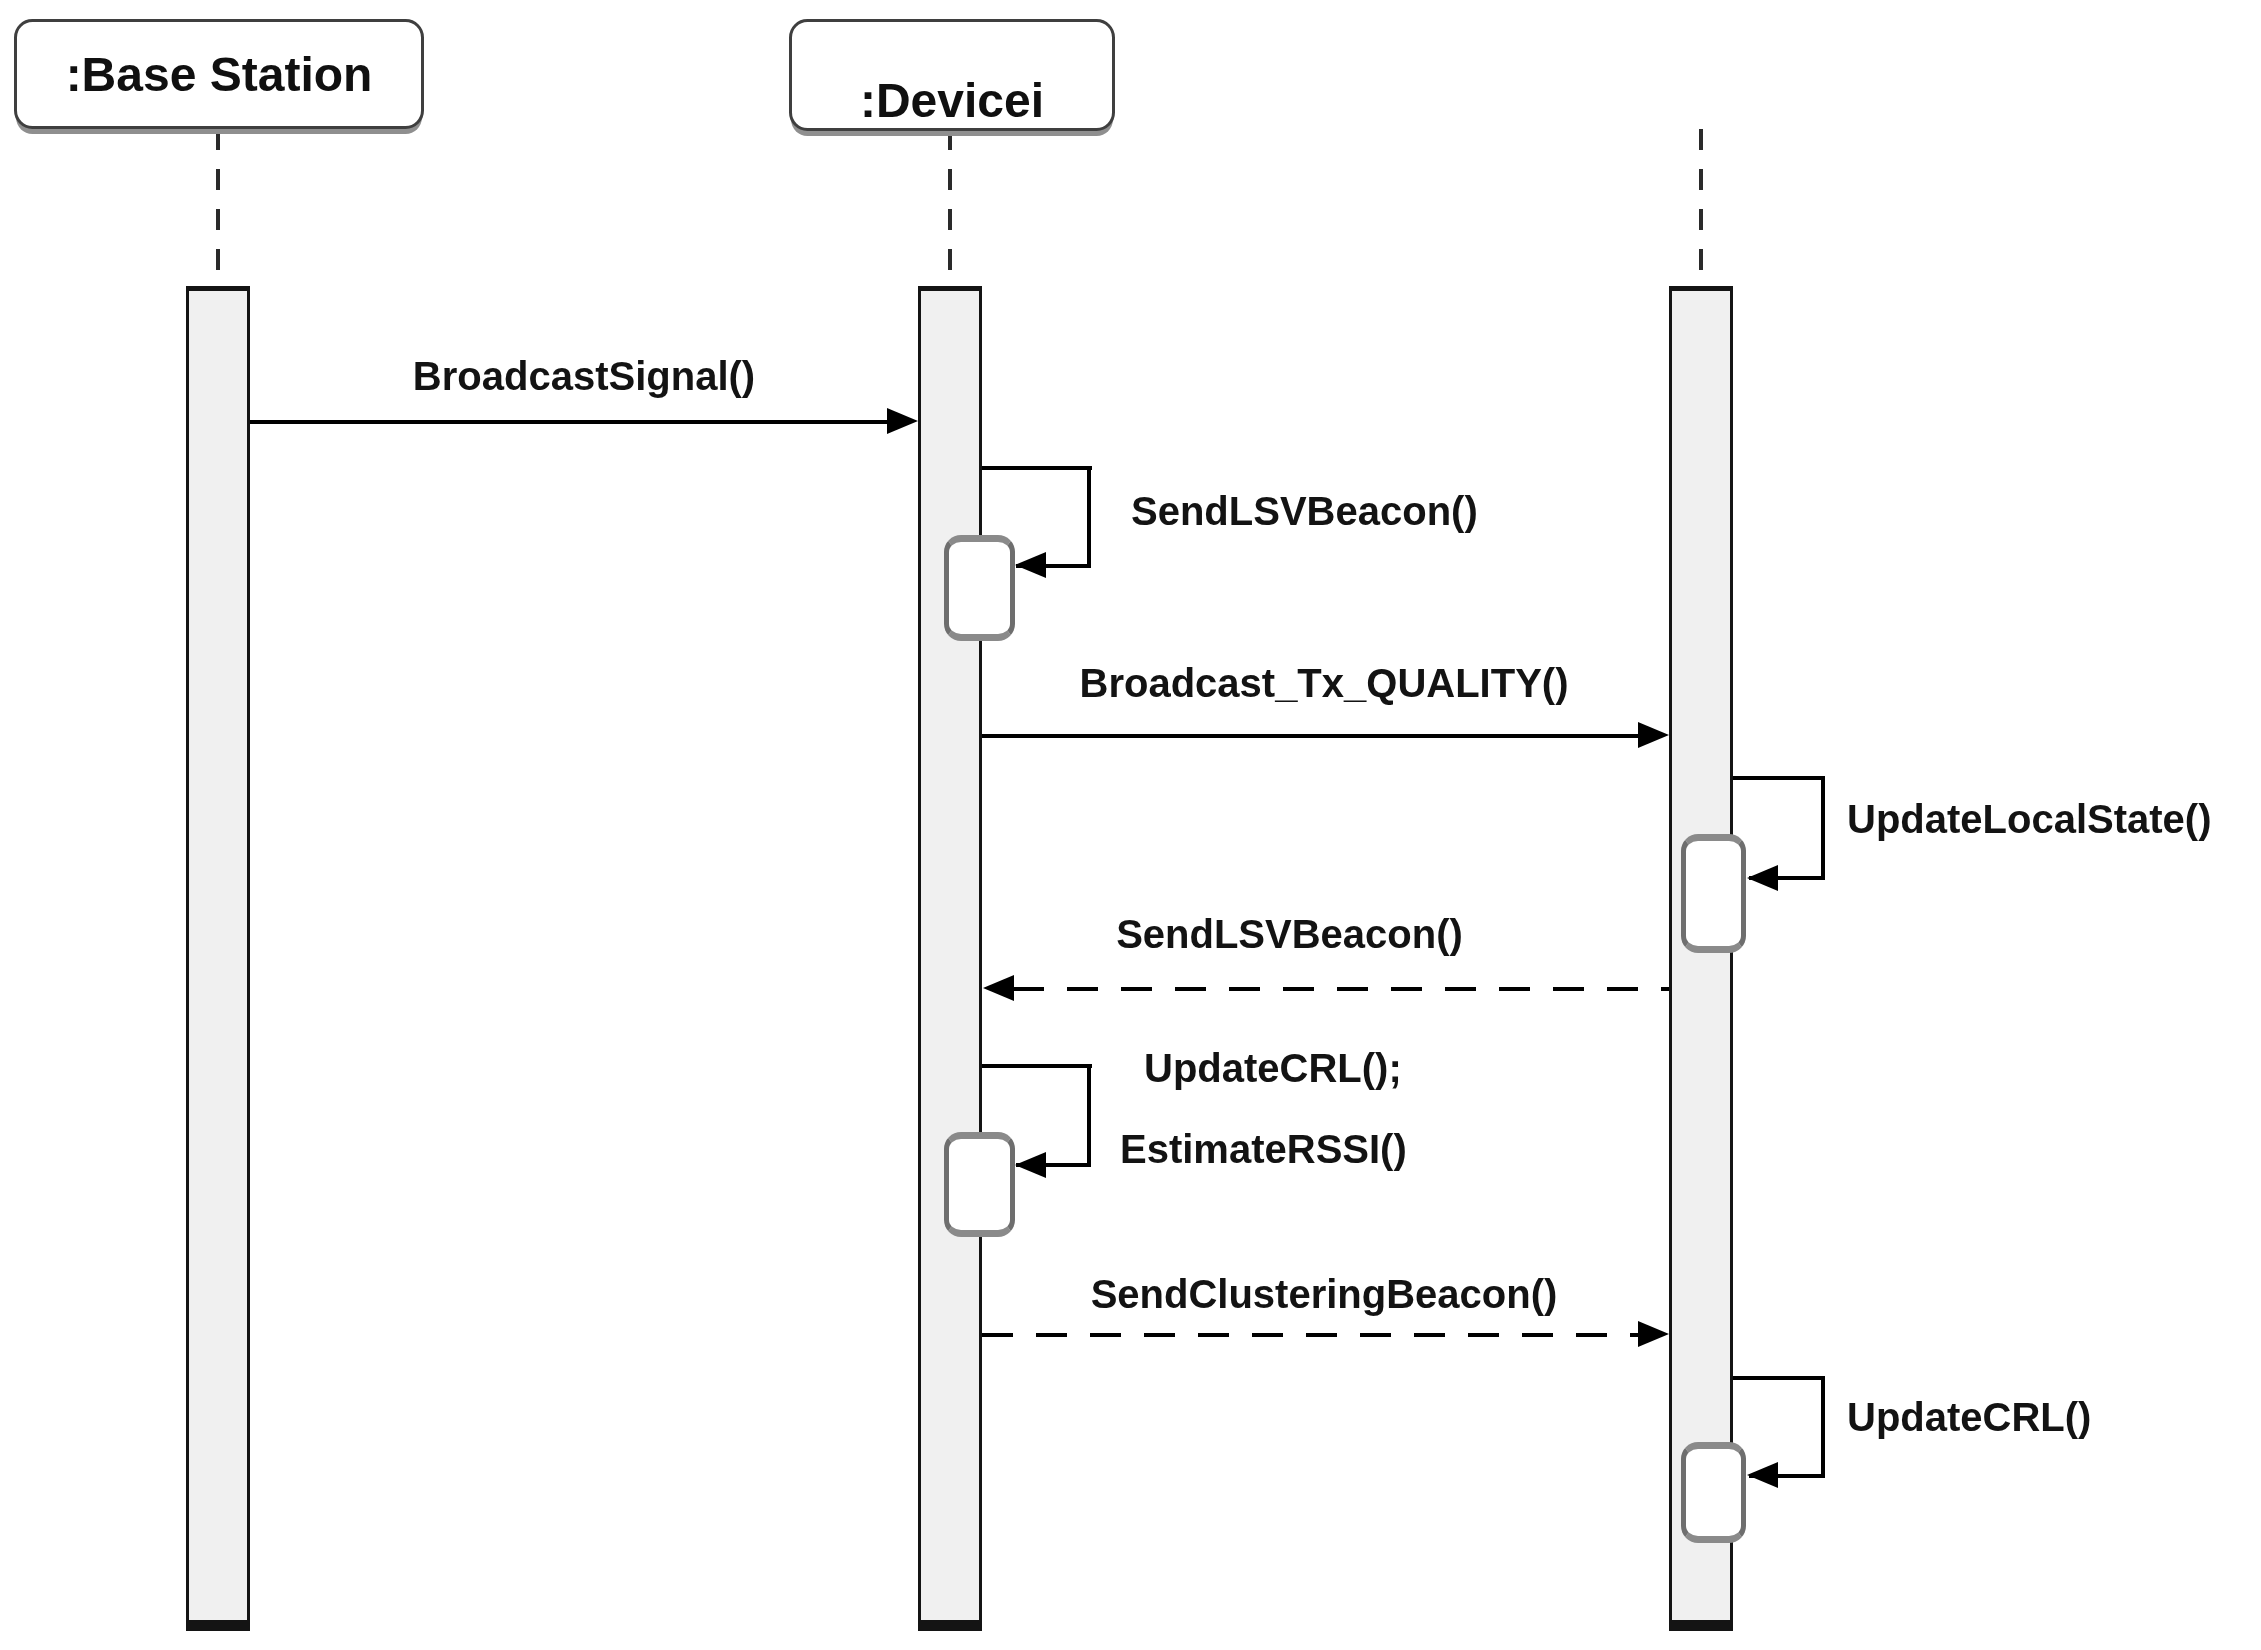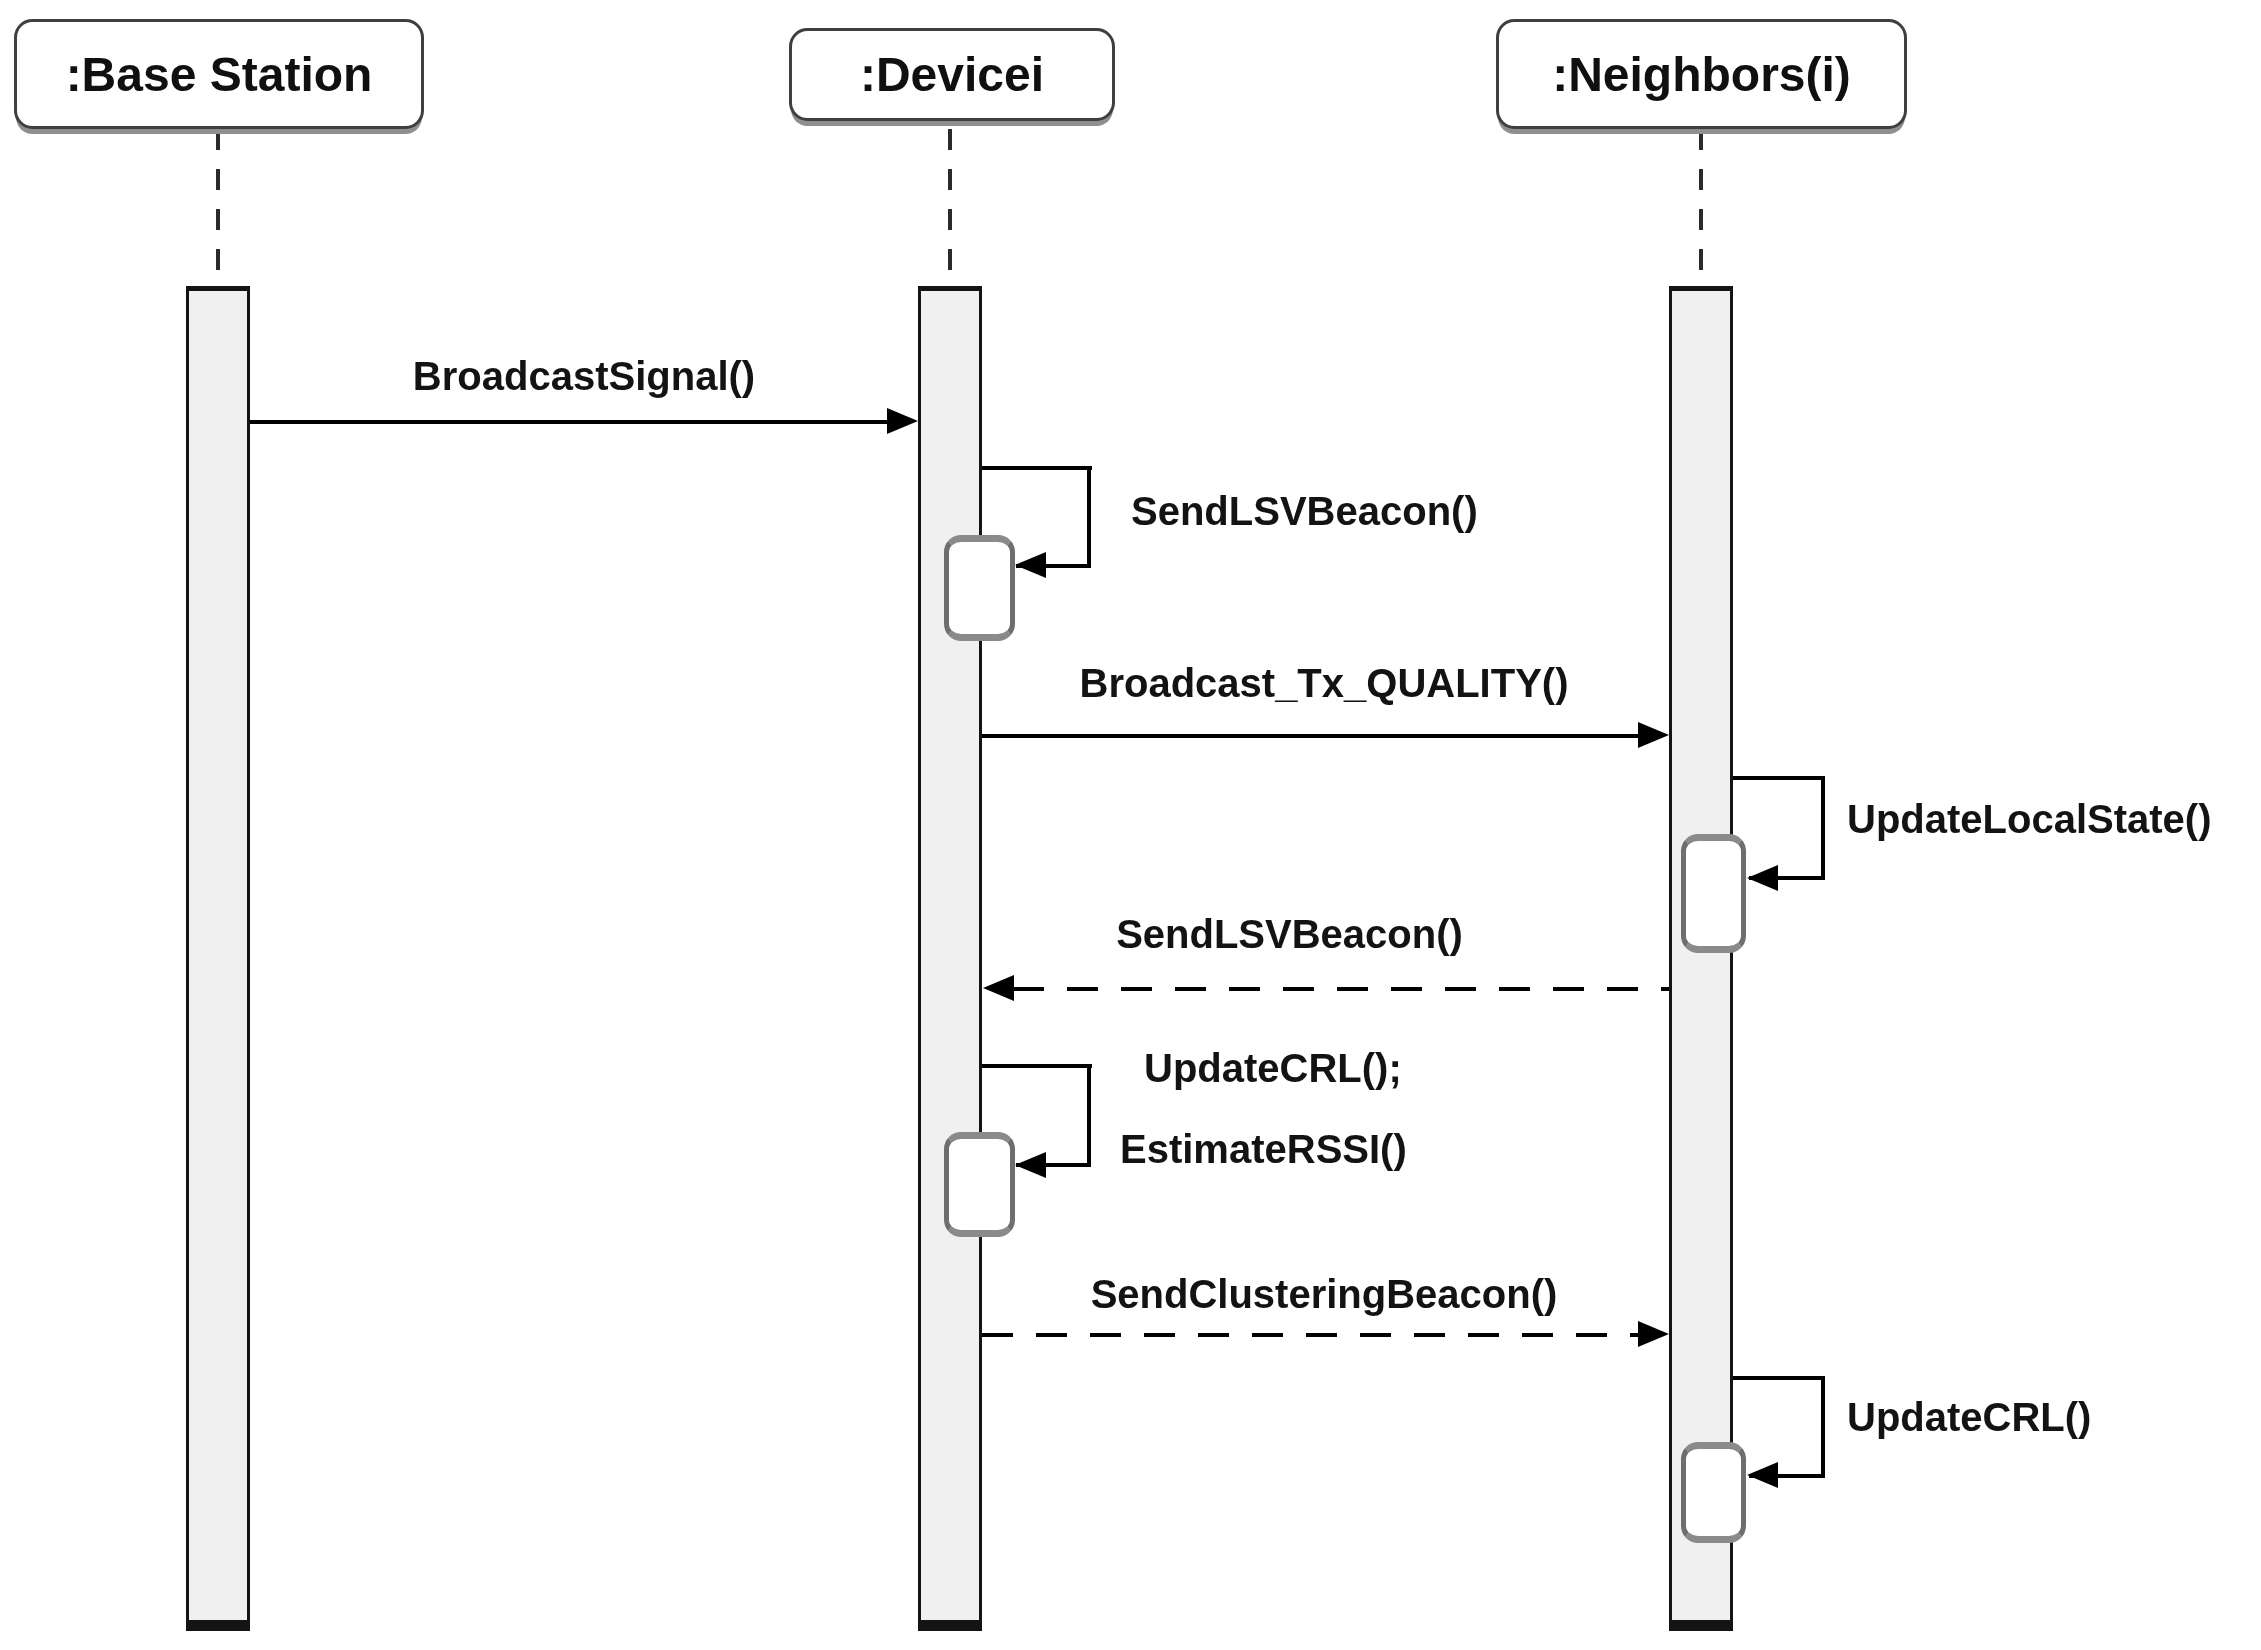--- a/index.html
+++ b/index.html
@@ -79,29 +79,26 @@
 <body>
 
 <div class="canvas">
 
   <div class="pbox" style="left:14px;top:19px;width:410px;height:110px;">
     <span>:Base Station</span>
   </div>
   <div class="lifeline" style="left:216px;top:129px;height:157px;"></div>
   <div class="actbar" style="left:186px;top:286px;height:1345px;"></div>
 
-  <div class="pbox" style="left:789px;top:28px;width:326px;height:93px;">
+  <div class="pbox" style="left:789px;top:19px;width:326px;height:112px;align-items:flex-end;">
     <span>:Devicei</span>
   </div>
   <div class="lifeline" style="left:948px;top:129px;height:157px;"></div>
   <div class="actbar" style="left:918px;top:286px;height:1345px;"></div>
 
-  <div class="pbox" style="left:1496px;top:19px;width:411px;height:110px;">
-    <span>:Neighbors(i)</span>
-  </div>
   <div class="lifeline" style="left:1699px;top:129px;height:157px;"></div>
   <div class="actbar" style="left:1669px;top:286px;height:1345px;"></div>
 
   <div>
     <div class="mlabel center" style="left:250px;top:354px;width:668px;">BroadcastSignal()</div>
     <div class="mline" style="left:250px;top:420px;width:639px;"></div>
     <div class="ah-right" style="left:887px;top:408px;"></div>
   </div>
 
   <div>

